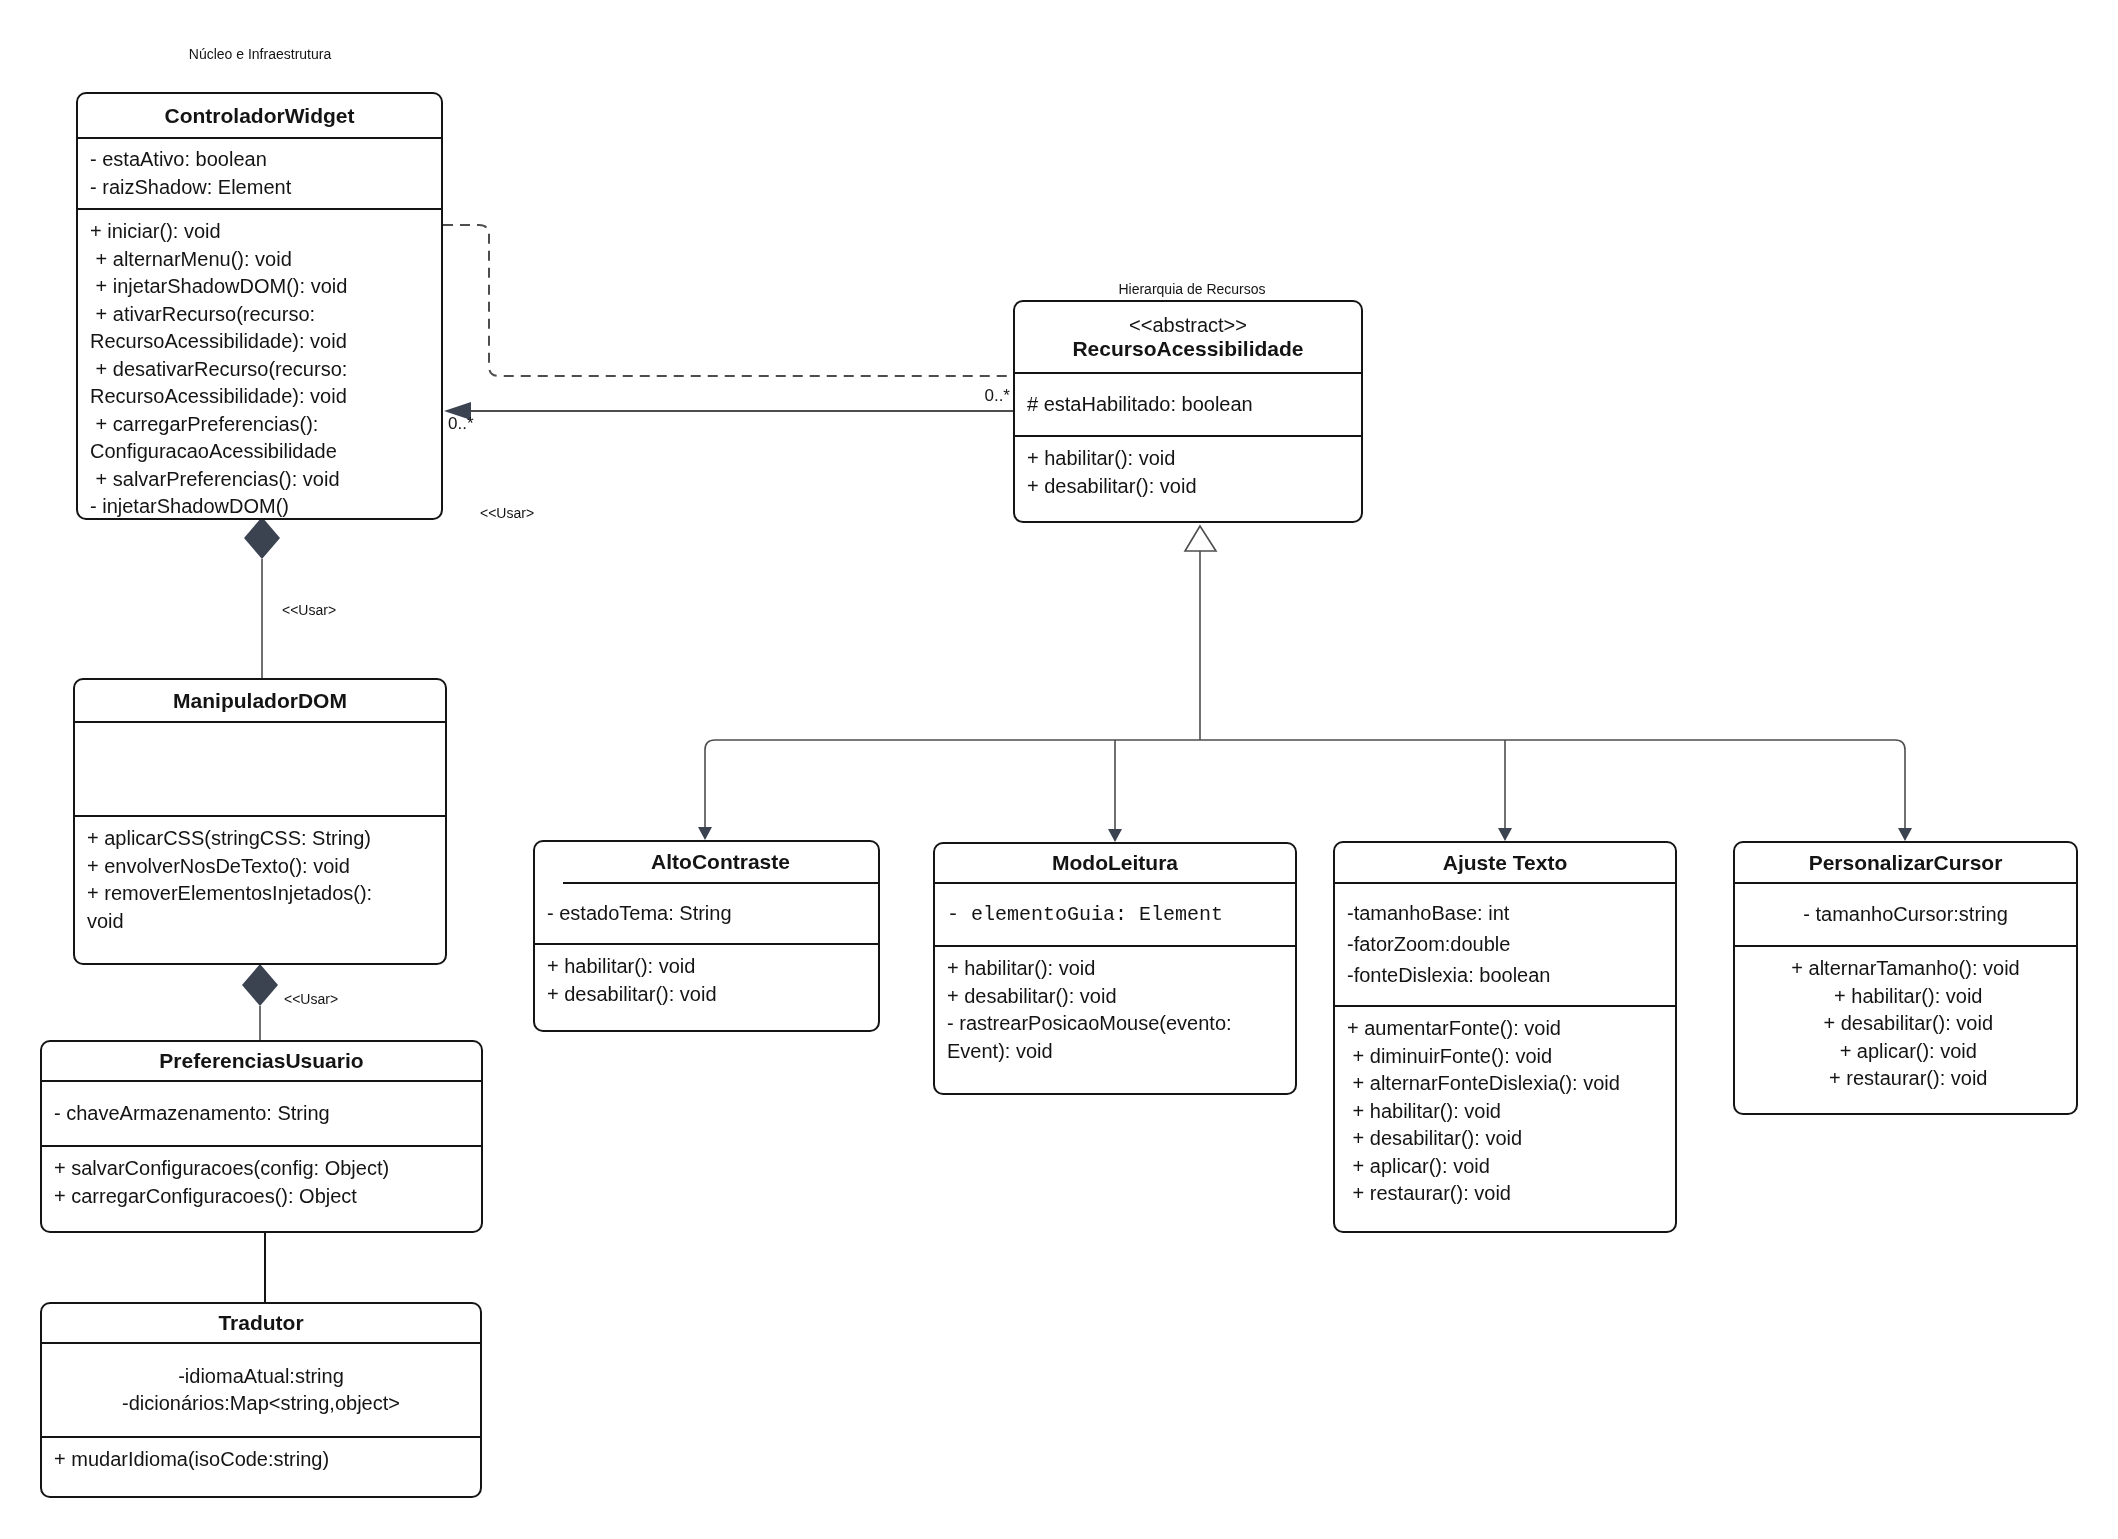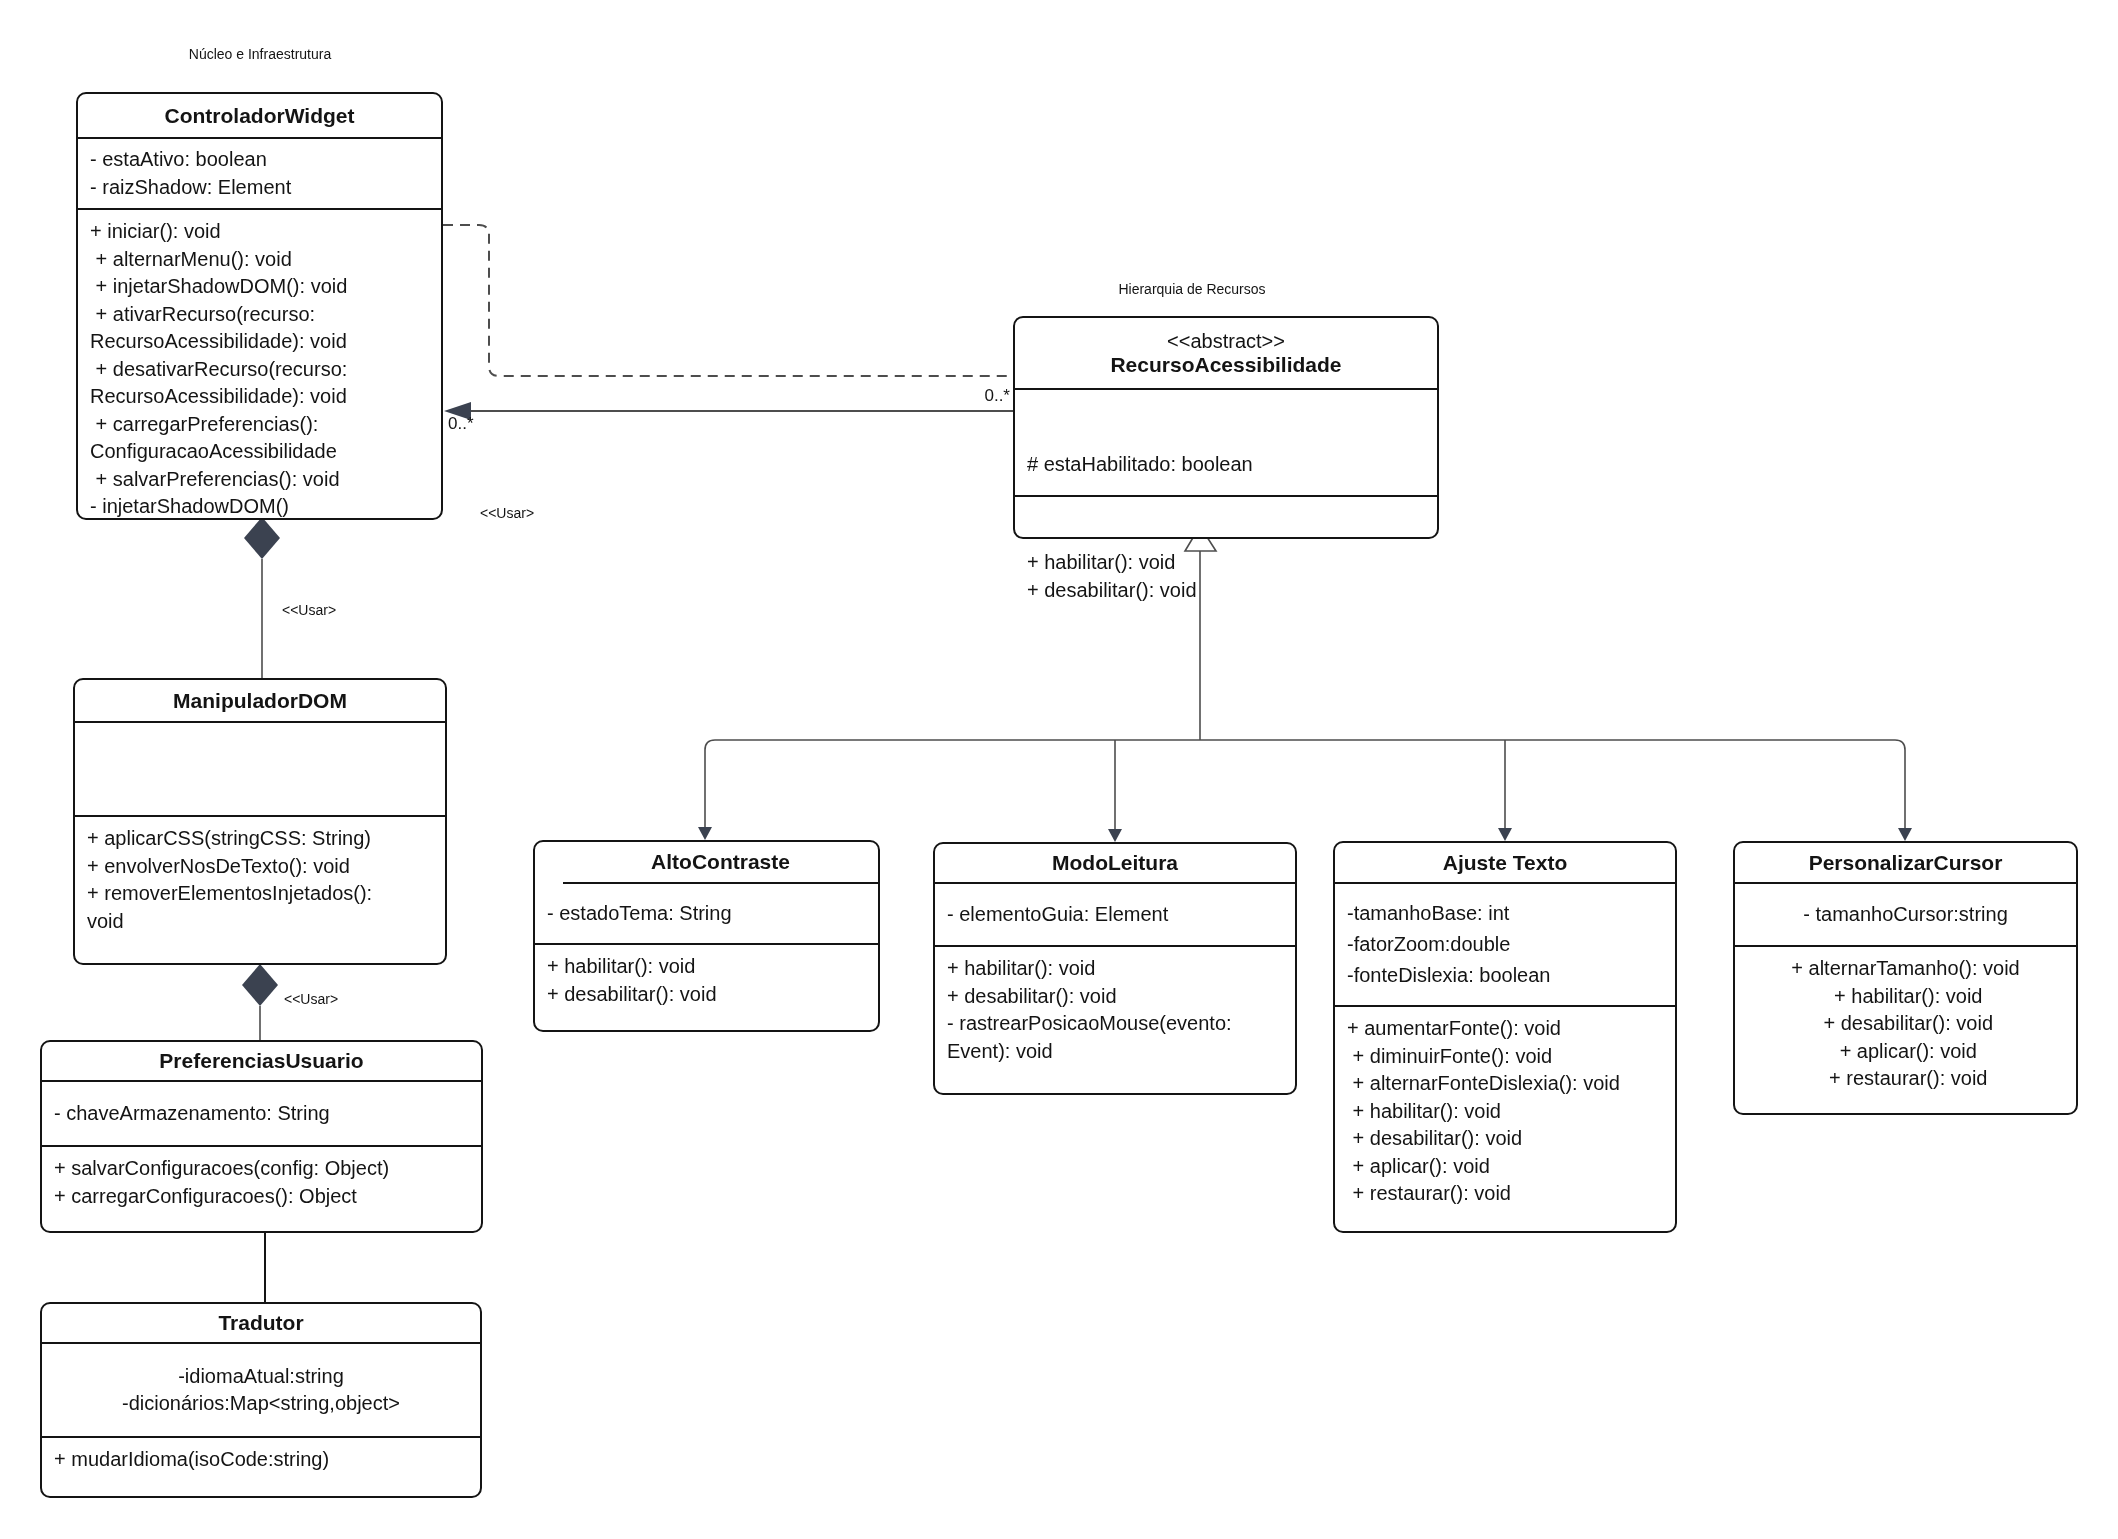--- a/index.html
+++ b/index.html
@@ -44,21 +44,21 @@
   }
   .t-line{white-space:pre;line-height:27.5px;}
   .free-label{position:absolute;font-size:14px;white-space:pre;}
   .mult-label{position:absolute;font-size:17px;white-space:pre;}
 
   
   #box-controlador{left:76px;top:92px;width:367px;height:428px;}
   #box-controlador .sec-title{height:45px;}
   #box-controlador .sec-attrs{height:71px;}
 
-  #box-recurso{left:1013px;top:316px;width:426px;height:223px;gap:44px;}
+  #box-recurso{left:1013px;top:300px;width:350px;height:223px;}
   #box-recurso .sec-title{height:72px;}
   #box-recurso .sec-attrs{height:63px;}
 
   #box-manipulador{left:73px;top:678px;width:374px;height:287px;}
   #box-manipulador .sec-title{height:43px;}
   #box-manipulador .sec-attrs{height:94px;}
 
   #box-preferencias{left:40px;top:1040px;width:443px;height:193px;}
   #box-preferencias .sec-title{height:40px;}
   #box-preferencias .sec-attrs{height:65px;}
@@ -66,21 +66,21 @@
   #box-tradutor{left:40px;top:1302px;width:442px;height:196px;}
   #box-tradutor .sec-title{height:40px;}
   #box-tradutor .sec-attrs{height:94px;align-items:center;}
 
   #box-altocontraste{left:533px;top:840px;width:347px;height:192px;}
   #box-altocontraste .sec-title{height:42px;margin-left:28px;}
   #box-altocontraste .sec-attrs{height:61px;}
 
   #box-modoleitura{left:933px;top:842px;width:364px;height:253px;}
   #box-modoleitura .sec-title{height:40px;}
-  #box-modoleitura .sec-attrs{height:63px;}
+  #box-modoleitura .sec-attrs{height:63px;font-family:Liberation Mono, monospace;}
 
   #box-ajustetexto{left:1333px;top:841px;width:344px;height:392px;}
   #box-ajustetexto .sec-title{height:41px;}
   #box-ajustetexto .sec-attrs{height:123px;}
   #box-ajustetexto .sec-attrs .t-line{line-height:31px;}
 
   #box-personalizar{left:1733px;top:841px;width:345px;height:274px;text-align:center;}
   #box-personalizar .sec-title{height:41px;}
   #box-personalizar .sec-attrs{height:63px;}
 

